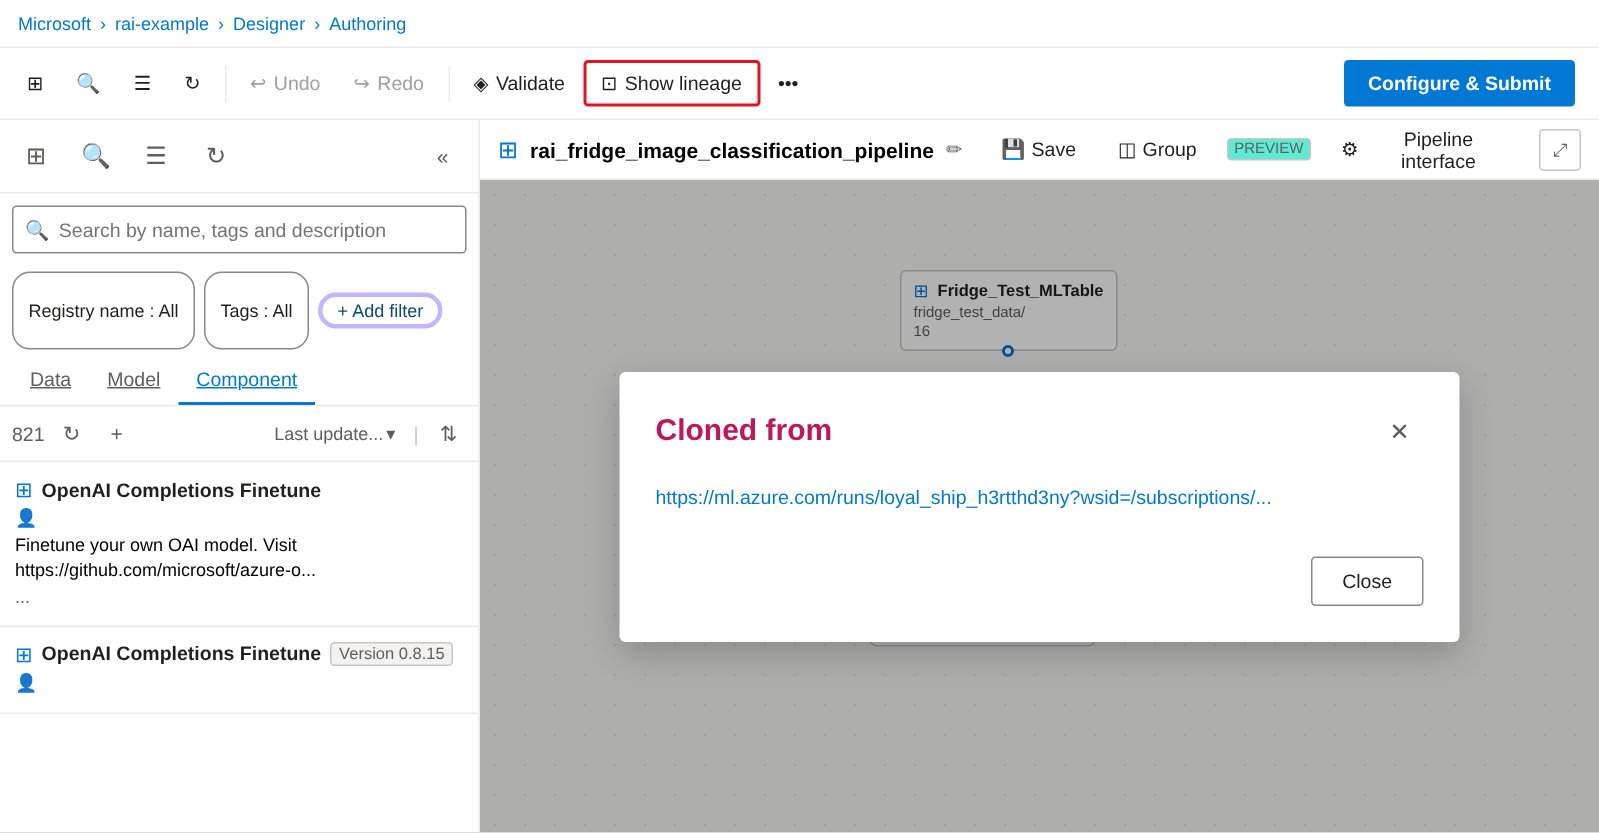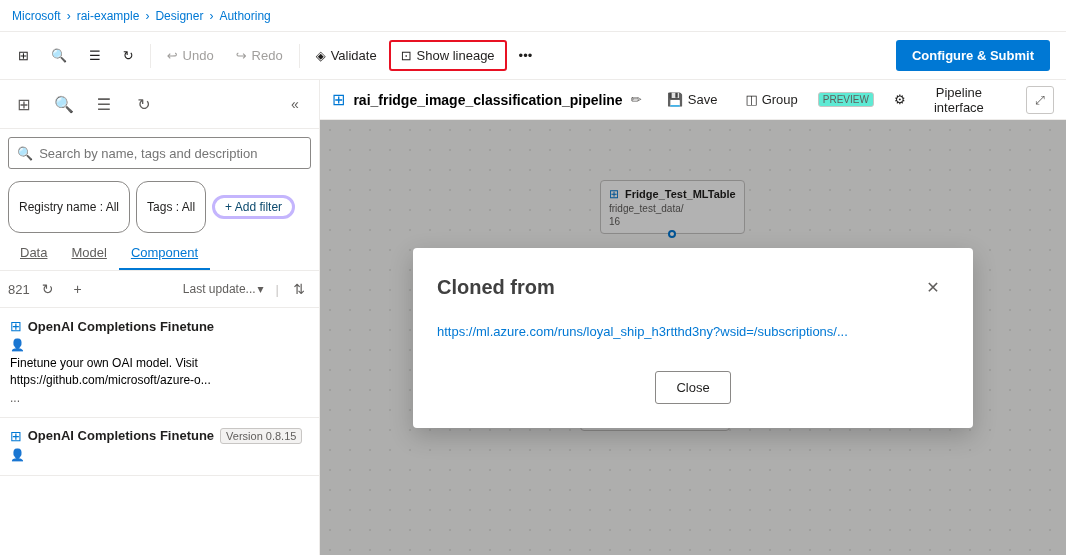--- a/index.html
+++ b/index.html
@@ -296,39 +296,39 @@
       width: 560px;
       box-shadow: 0 8px 24px rgba(0,0,0,0.2);
       position: relative;
     }
     .modal-header {
       display: flex;
       align-items: center;
       justify-content: space-between;
       margin-bottom: 20px;
     }
-    .modal-title { font-size: 20px; font-weight: 600; color: #404040; }
+    .modal-title { font-size: 20px; font-weight: 600; color: #be185d; }
     .modal-close {
       width: 32px; height: 32px;
       border: none; background: transparent; cursor: pointer;
       font-size: 16px; color: #605e5c;
       display: flex; align-items: center; justify-content: center;
       border-radius: 3px;
     }
     .modal-link {
       color: #0078d4;
       font-size: 13px;
       text-decoration: none;
       word-break: break-all;
       display: block;
       margin-bottom: 32px;
     }
     .modal-footer {
       display: flex;
-      justify-content: center;
+      justify-content: flex-end;
     }
     .close-btn {
       padding: 8px 20px;
       border: 1px solid #8a8886;
       background: white;
       cursor: pointer;
       border-radius: 3px;
       font-size: 13px;
       color: #201f1e;
     }

